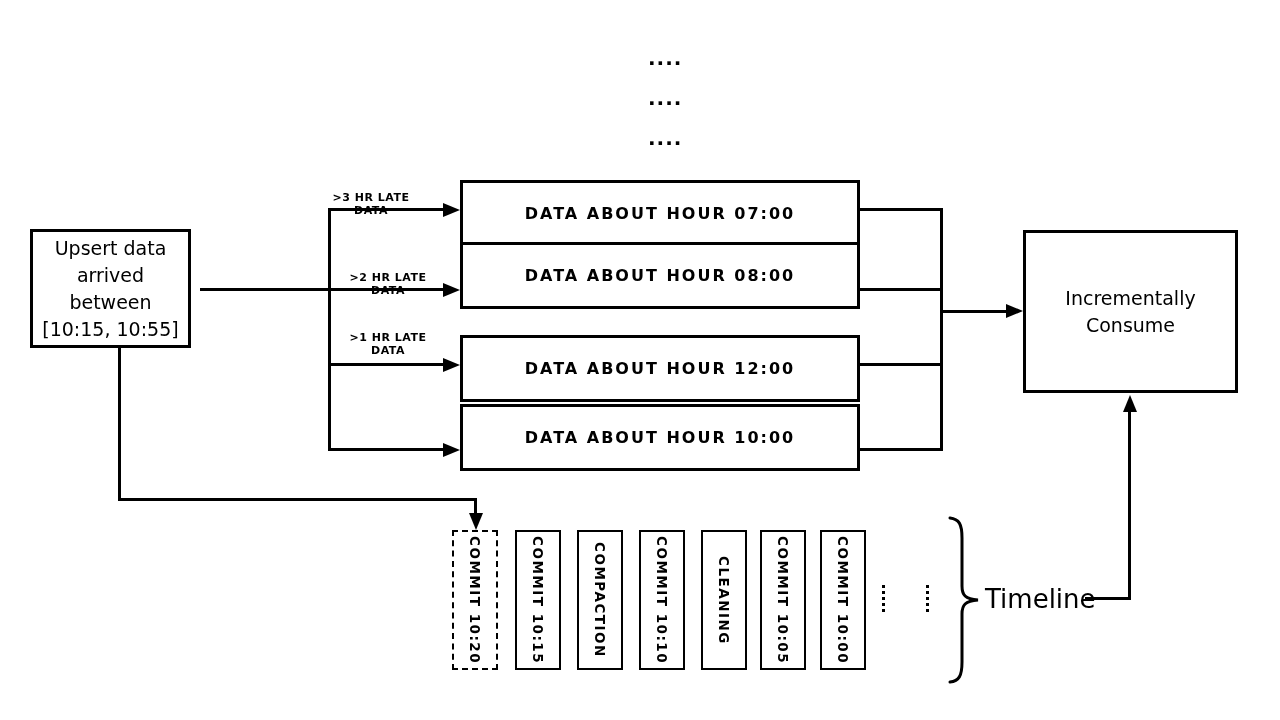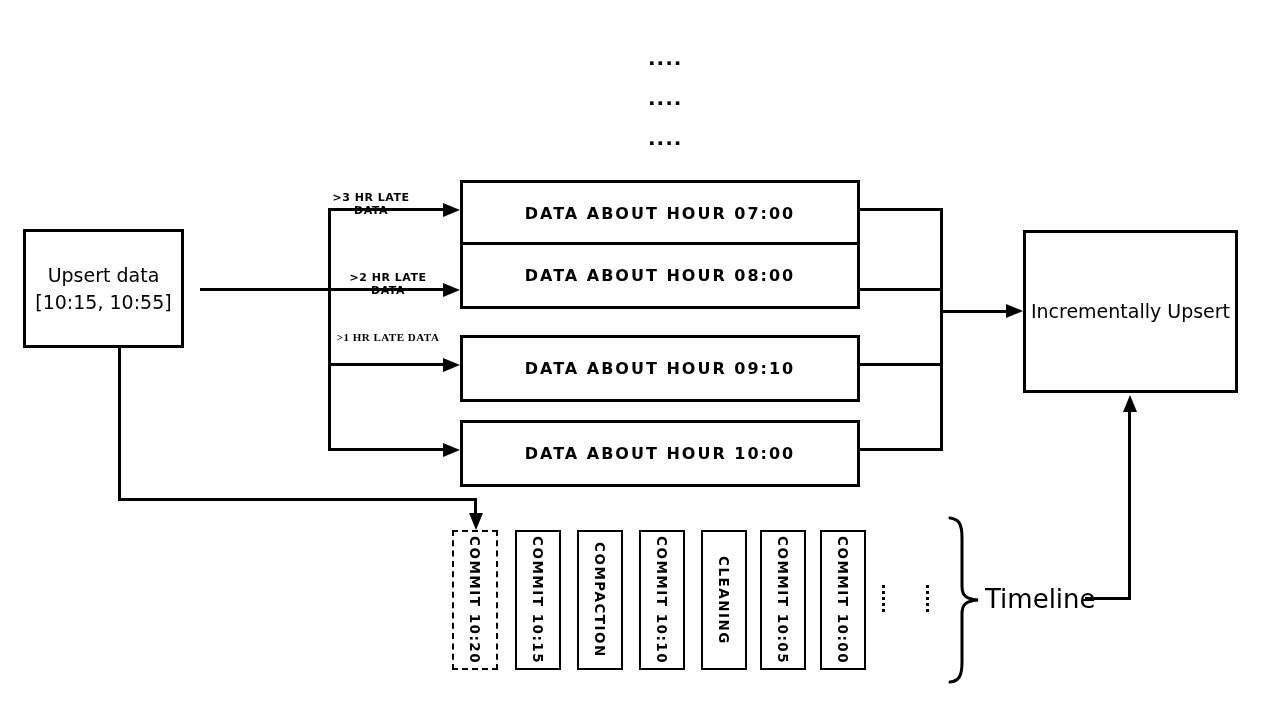--- a/index.html
+++ b/index.html
@@ -39,55 +39,56 @@
   
   .timeline-label{position:absolute;font-size:26px;font-weight:500;}
 </style>
 </head>
 <body>
 
 <div class="dots-row" style="left:648px;top:48px;">....</div>
 <div class="dots-row" style="left:648px;top:88px;">....</div>
 <div class="dots-row" style="left:648px;top:128px;">....</div>
 
-<div class="node text-box" style="left:23px;top:229px;width:161px;height:119px;">
+<div class="node text-box" style="left:30px;top:229px;width:161px;height:119px;">
   <div>
     <div>Upsert data</div>
+    <div>arrived between</div>
     <div>[10:15, 10:55]</div>
   </div>
 </div>
 
 <div class="node hour-box" style="top:180px;">DATA ABOUT HOUR 07:00</div>
 <div class="node hour-box" style="top:242px;">DATA ABOUT HOUR 08:00</div>
-<div class="node hour-box" style="top:335px;">DATA ABOUT HOUR 09:10</div>
-<div class="node hour-box" style="top:420px;">DATA ABOUT HOUR 10:00</div>
+<div class="node hour-box" style="top:335px;">DATA ABOUT HOUR 12:00</div>
+<div class="node hour-box" style="top:404px;">DATA ABOUT HOUR 10:00</div>
 
 <div class="node text-box" style="left:1023px;top:230px;width:215px;height:163px;">
   <div>
-    <div>Incrementally Upsert</div>
+    <div>Incrementally Consume</div>
   </div>
 </div>
 
 <div class="line" style="left:200px;top:288px;width:244px;height:3px;"></div>
 <div class="line" style="left:328px;top:208px;width:3px;height:243px;"></div>
 
 <div class="line" style="left:330px;top:208px;width:114px;height:3px;"></div>
 <div class="ah ah-right" style="left:443px;top:203px;"></div>
 
 <div class="ah ah-right" style="left:443px;top:283px;"></div>
 
 <div class="line" style="left:330px;top:363px;width:114px;height:3px;"></div>
 <div class="ah ah-right" style="left:443px;top:358px;"></div>
 
 <div class="line" style="left:330px;top:448px;width:114px;height:3px;"></div>
 <div class="ah ah-right" style="left:443px;top:443px;"></div>
 
 <div class="arrow-label" style="left:315px;top:191px;">&gt;3 HR LATE DATA</div>
 <div class="arrow-label" style="left:332px;top:271px;">&gt;2 HR LATE DATA</div>
-<div class="arrow-label" style="left:332px;top:331px;font-family:Liberation Serif, serif;">&gt;1 HR LATE DATA</div>
+<div class="arrow-label" style="left:332px;top:331px;">&gt;1 HR LATE DATA</div>
 
 <div class="line" style="left:860px;top:208px;width:82px;height:3px;"></div>
 <div class="line" style="left:860px;top:288px;width:82px;height:3px;"></div>
 <div class="line" style="left:860px;top:363px;width:82px;height:3px;"></div>
 <div class="line" style="left:860px;top:448px;width:82px;height:3px;"></div>
 <div class="line" style="left:940px;top:208px;width:3px;height:243px;"></div>
 <div class="line" style="left:941px;top:310px;width:66px;height:3px;"></div>
 <div class="ah ah-right" style="left:1006px;top:304px;"></div>
 
 <div class="line" style="left:118px;top:348px;width:3px;height:153px;"></div>

